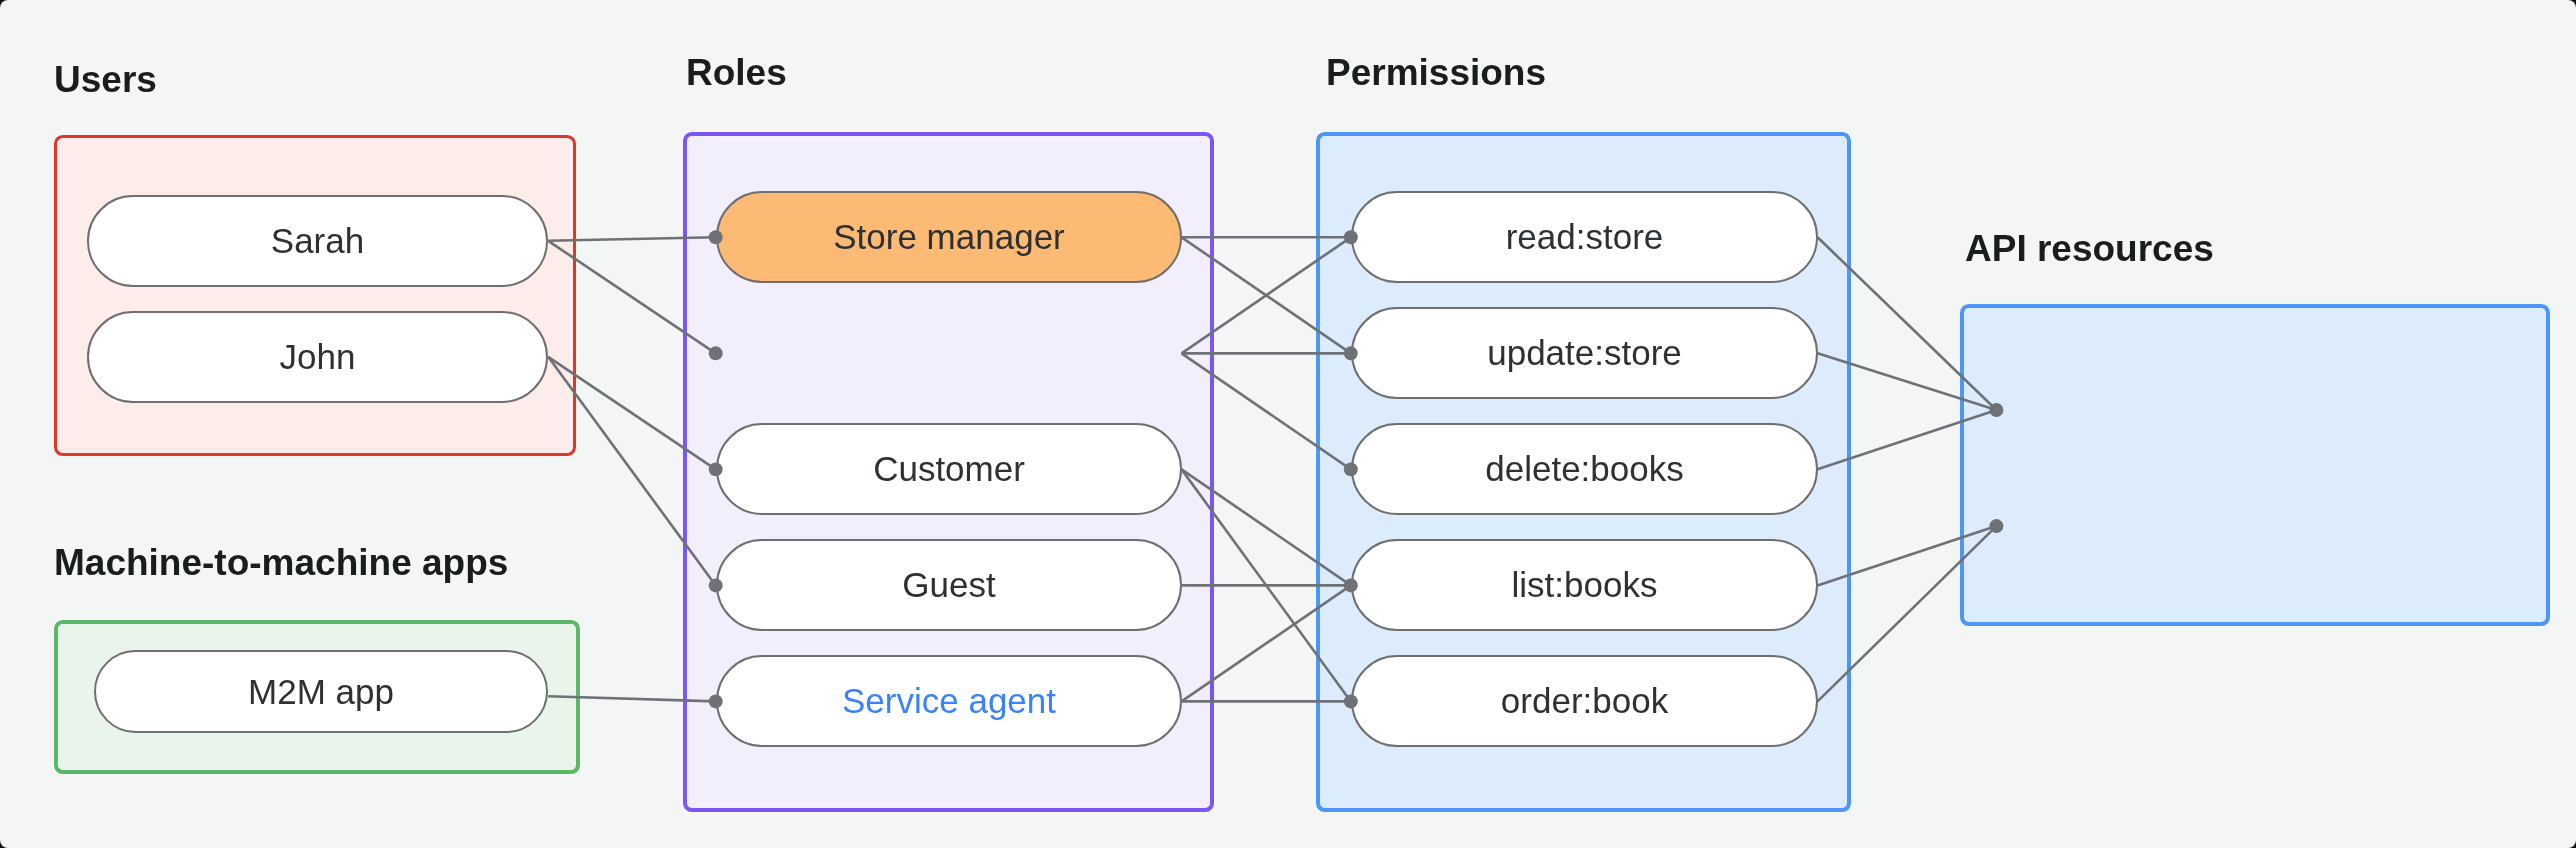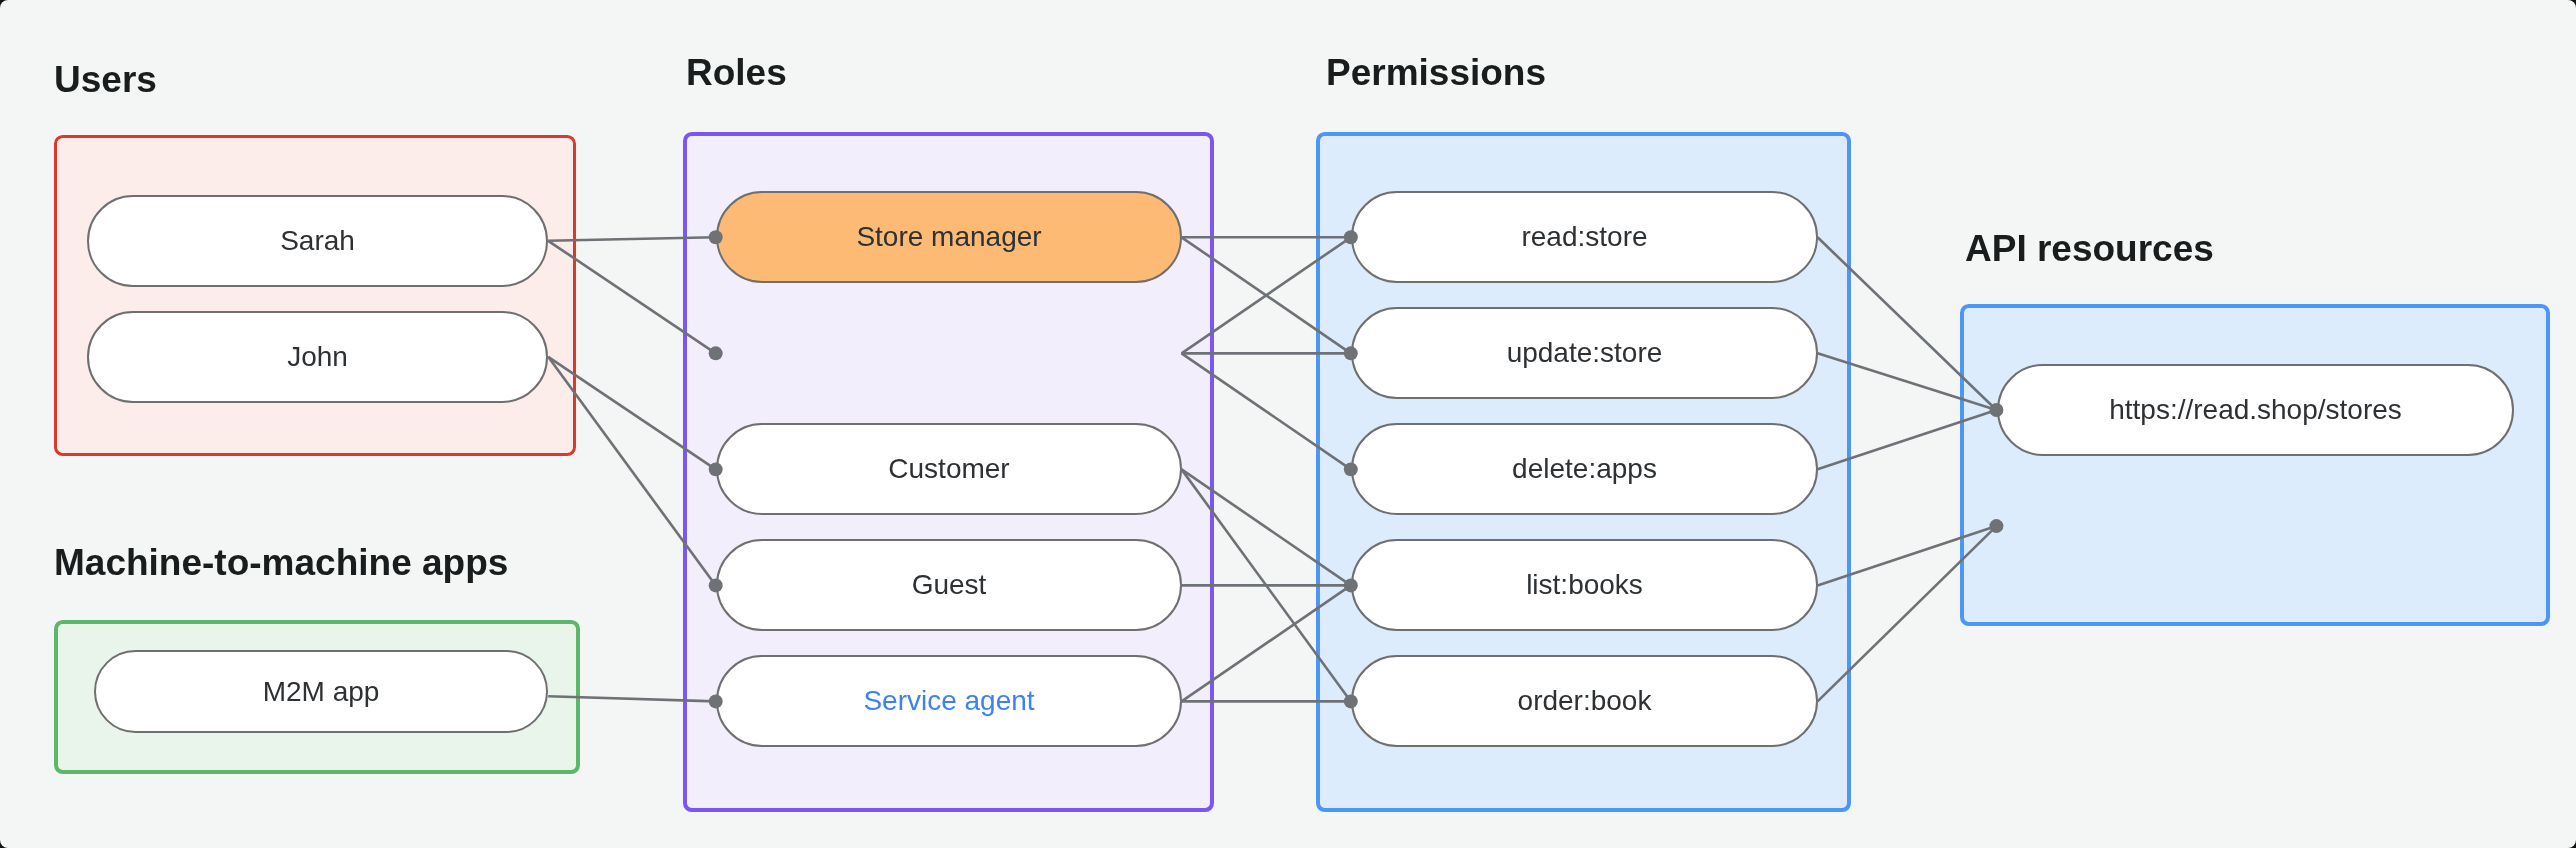--- a/index.html
+++ b/index.html
@@ -32,21 +32,21 @@
     box-sizing: border-box;
     background: #ffffff;
     border: 2.6px solid #6f6f6f;
     border-radius: 8725px;
     display: flex;
     align-items: center;
     justify-content: center;
     z-index: 3;
   }
   .node span {
-    font-size: 28px;
+    font-size: 35px;
     font-weight: 400;
     white-space: nowrap;
   }
   #edges-svg {
     position: absolute;
     left: 0;
     top: 0;
     z-index: 4;
     pointer-events: none;
   }
@@ -84,33 +84,30 @@
     </div>
     <div class="group-label" style="left: 1326px; top: 51px; color: rgb(26, 29, 29);">Permissions</div>
     <div class="group-box" style="left: 1316px; top: 132px; width: 535px; height: 680px; border-color: rgb(76, 151, 245); border-width: 4.4px; background: rgb(221, 236, 252);"></div>
     <div class="node" style="left: 1351px; top: 191px; width: 467px; height: 92px; border-color: rgb(111, 111, 111); background: rgb(255, 255, 255);">
       <span style="color: rgb(45, 49, 52);">read:store</span>
     </div>
     <div class="node" style="left: 1351px; top: 307px; width: 467px; height: 92px; border-color: rgb(111, 111, 111); background: rgb(255, 255, 255);">
       <span style="color: rgb(45, 49, 52);">update:store</span>
     </div>
     <div class="node" style="left: 1351px; top: 423px; width: 467px; height: 92px; border-color: rgb(111, 111, 111); background: rgb(255, 255, 255);">
-      <span style="color: rgb(45, 49, 52);">delete:apps</span>
+      <span style="color: rgb(45, 49, 52);">delete:books</span>
     </div>
     <div class="node" style="left: 1351px; top: 539px; width: 467px; height: 92px; border-color: rgb(111, 111, 111); background: rgb(255, 255, 255);">
       <span style="color: rgb(45, 49, 52);">list:books</span>
     </div>
     <div class="node" style="left: 1351px; top: 655px; width: 467px; height: 92px; border-color: rgb(111, 111, 111); background: rgb(255, 255, 255);">
       <span style="color: rgb(45, 49, 52);">order:book</span>
     </div>
     <div class="group-label" style="left: 1965px; top: 227px; color: rgb(26, 29, 29);">API resources</div>
     <div class="group-box" style="left: 1960px; top: 304px; width: 590px; height: 322px; border-color: rgb(76, 151, 245); border-width: 4.4px; background: rgb(221, 236, 252);"></div>
-    <div class="node" style="left: 1997px; top: 364px; width: 517px; height: 92px; border-color: rgb(111, 111, 111); background: rgb(255, 255, 255);">
-      <span style="color: rgb(45, 49, 52);">https://read.shop/stores</span>
-    </div>
     <svg id="edges-svg" width="2576" height="848" viewBox="0 0 2952 972">
       <line x1="628" y1="276" x2="820" y2="272" stroke="#6e7276" stroke-width="3"></line>
       <line x1="628" y1="276" x2="820" y2="405" stroke="#6e7276" stroke-width="3"></line>
       <line x1="628" y1="409" x2="820" y2="538" stroke="#6e7276" stroke-width="3"></line>
       <line x1="628" y1="409" x2="820" y2="671" stroke="#6e7276" stroke-width="3"></line>
       <line x1="628" y1="798" x2="820" y2="804" stroke="#6e7276" stroke-width="3"></line>
       <line x1="1354" y1="272" x2="1548" y2="272" stroke="#6e7276" stroke-width="3"></line>
       <line x1="1354" y1="272" x2="1548" y2="405" stroke="#6e7276" stroke-width="3"></line>
       <line x1="1354" y1="405" x2="1548" y2="272" stroke="#6e7276" stroke-width="3"></line>
       <line x1="1354" y1="405" x2="1548" y2="405" stroke="#6e7276" stroke-width="3"></line>

